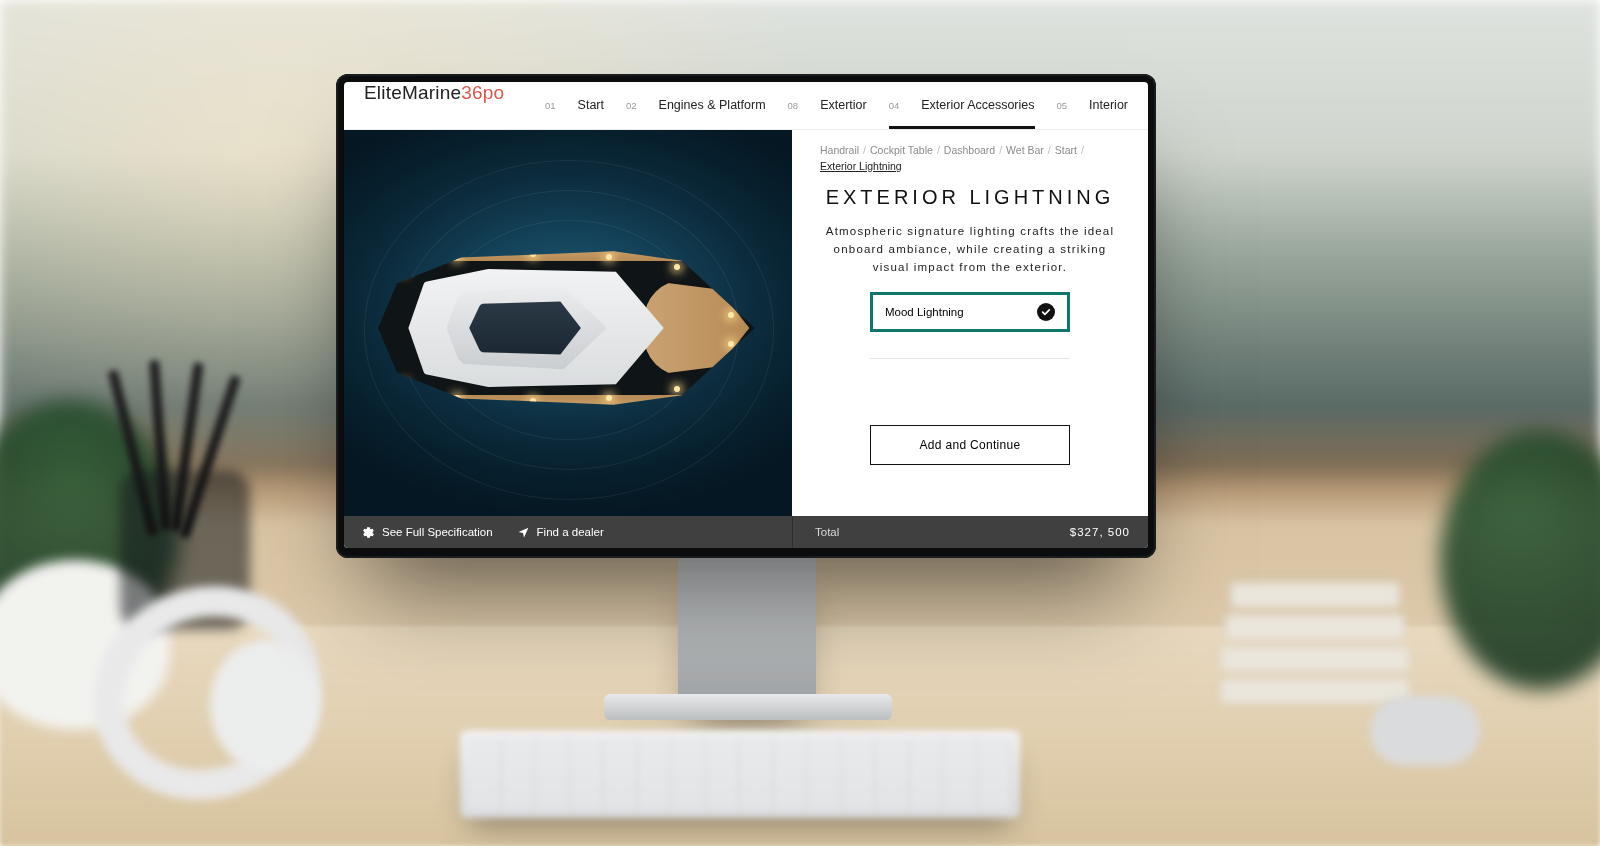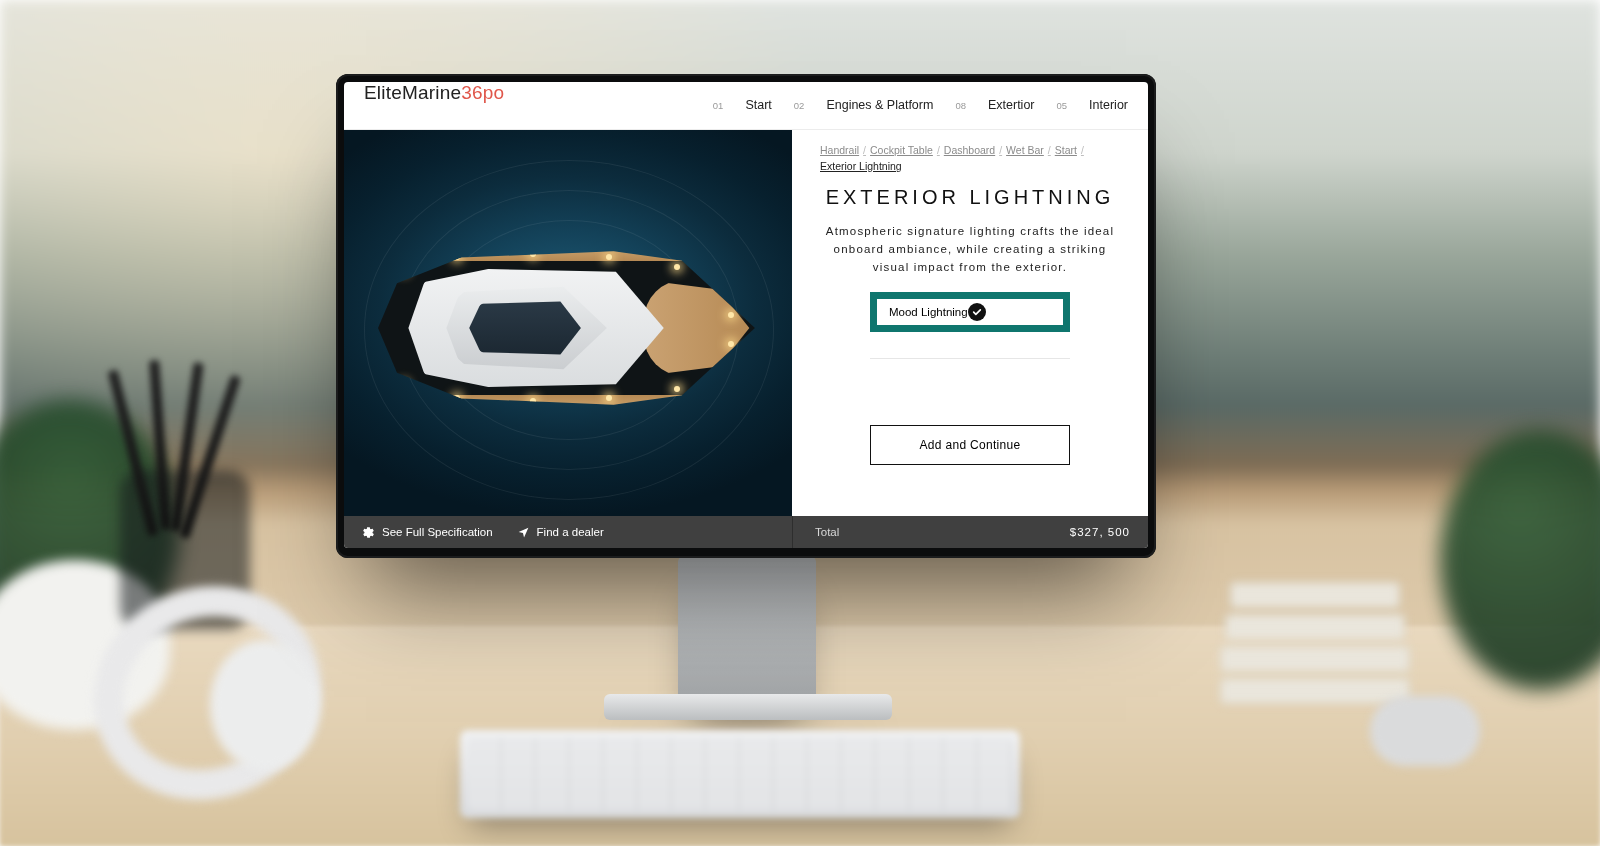--- a/index.html
+++ b/index.html
@@ -111,27 +111,27 @@
   .lights i:nth-child(1){left:6%; top:12%;} .lights i:nth-child(2){left:6%; top:84%;}
   .lights i:nth-child(3){left:20%; top:4%;} .lights i:nth-child(4){left:20%; top:92%;}
   .lights i:nth-child(5){left:40%; top:2%;} .lights i:nth-child(6){left:40%; top:94%;}
   .lights i:nth-child(7){left:60%; top:4%;} .lights i:nth-child(8){left:60%; top:92%;}
   .lights i:nth-child(9){left:78%; top:10%;} .lights i:nth-child(10){left:78%; top:86%;}
   .lights i:nth-child(11){left:92%; top:40%;} .lights i:nth-child(12){left:92%; top:58%;}
 
   
   .panel{flex:1; background:#fff; padding:14px 28px 16px; display:flex; flex-direction:column; align-items:center;}
   .crumbs{align-self:flex-start; font-size:10.5px; color:#8b8b8b; display:flex; flex-wrap:wrap; gap:4px; margin-bottom:14px;}
-  .crumbs span{white-space:nowrap;text-decoration:underline;}
+  .crumbs span{white-space:nowrap;}
   .crumbs .sep{color:#bdbdbd;}
   .crumbs .current{color:#222; text-decoration:underline;}
   .panel h1{font-size:20px; font-weight:400; letter-spacing:4px; color:#111; text-align:center; margin-bottom:14px;}
   .panel p.desc{font-size:11.5px; letter-spacing:1.2px; line-height:1.55; color:#222; text-align:center; max-width:320px; margin-bottom:16px;}
 
-  .opt{width:200px; height:40px; border:7px solid #0f766e; display:flex; align-items:center; padding:0 12px; font-size:11.5px; cursor:pointer; background:#fff;}
+  .opt{width:200px; height:40px; border:3px solid #0f766e; display:flex; align-items:center; justify-content:space-between; padding:0 12px; font-size:11.5px; cursor:pointer; background:#fff;}
   .opt + .divider{width:200px; height:1px; background:#e6e6e6; margin:26px 0 18px;}
   .divider.last{margin:26px 0 22px;}
   .chk{width:18px; height:18px; border-radius:50%; display:flex; align-items:center; justify-content:center;}
   .chk.selected{background:#111; color:#fff;}
   .chk.selected svg{width:10px; height:10px;}
   .chk.add{border:2px solid #111;}
   .chk.add svg{width:10px; height:10px;}
 
   .cta{width:200px; height:40px; border:1px solid #111; background:#fff; font-size:12px; letter-spacing:.3px; cursor:pointer; display:flex; align-items:center; justify-content:center;}
 
@@ -182,20 +182,24 @@
           <span class="num">01</span>
           <span class="label">Start</span>
         </div>
         <div class="tab">
           <span class="num">02</span>
           <span class="label">Engines &amp; Platform</span>
         </div>
         <div class="tab">
           <span class="num">08</span>
           <span class="label">Extertior</span>
+        </div>
+        <div class="tab active">
+          <span class="num">04</span>
+          <span class="label">Exterior Accessories</span>
         </div>
         <div class="tab">
           <span class="num">05</span>
           <span class="label">Interior</span>
         </div>
       </nav>
     </div>
 
     <div class="main">
       <div class="viz">

